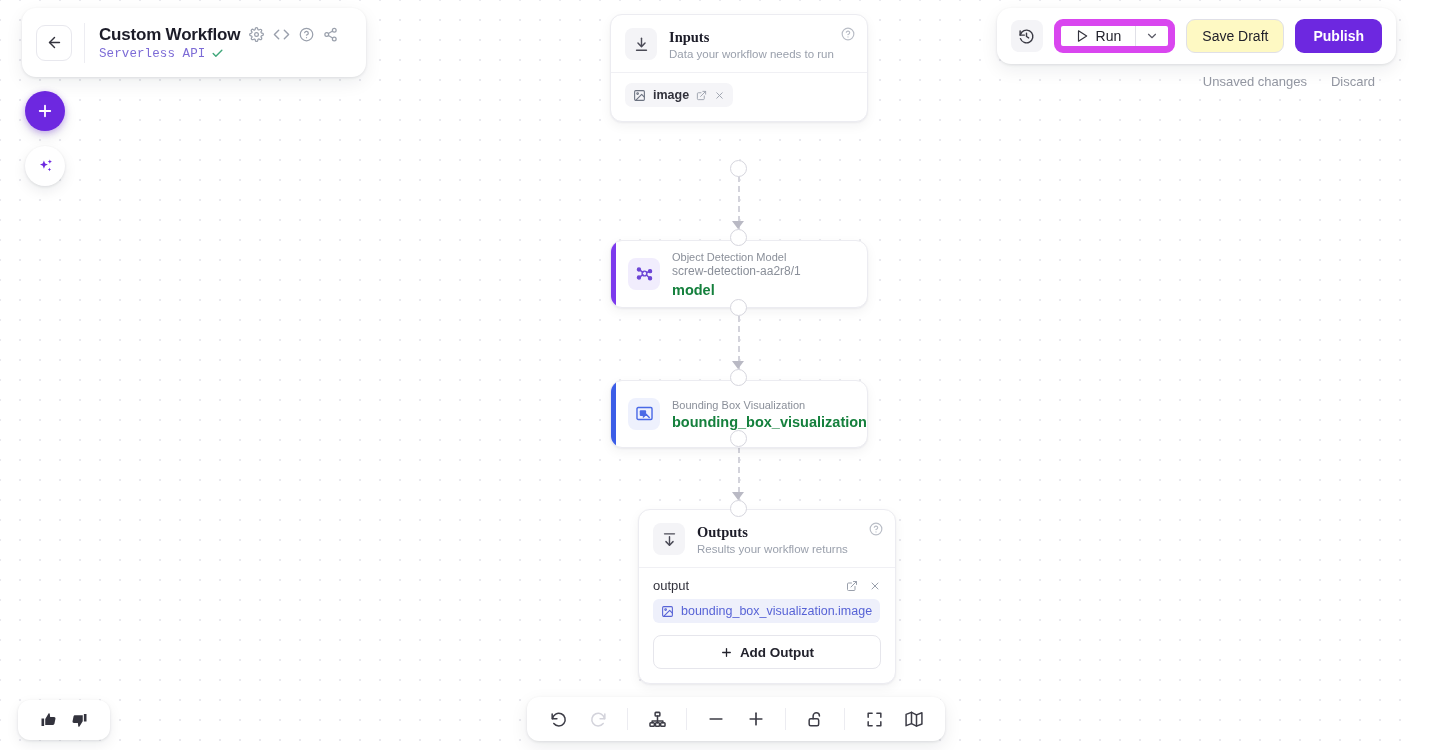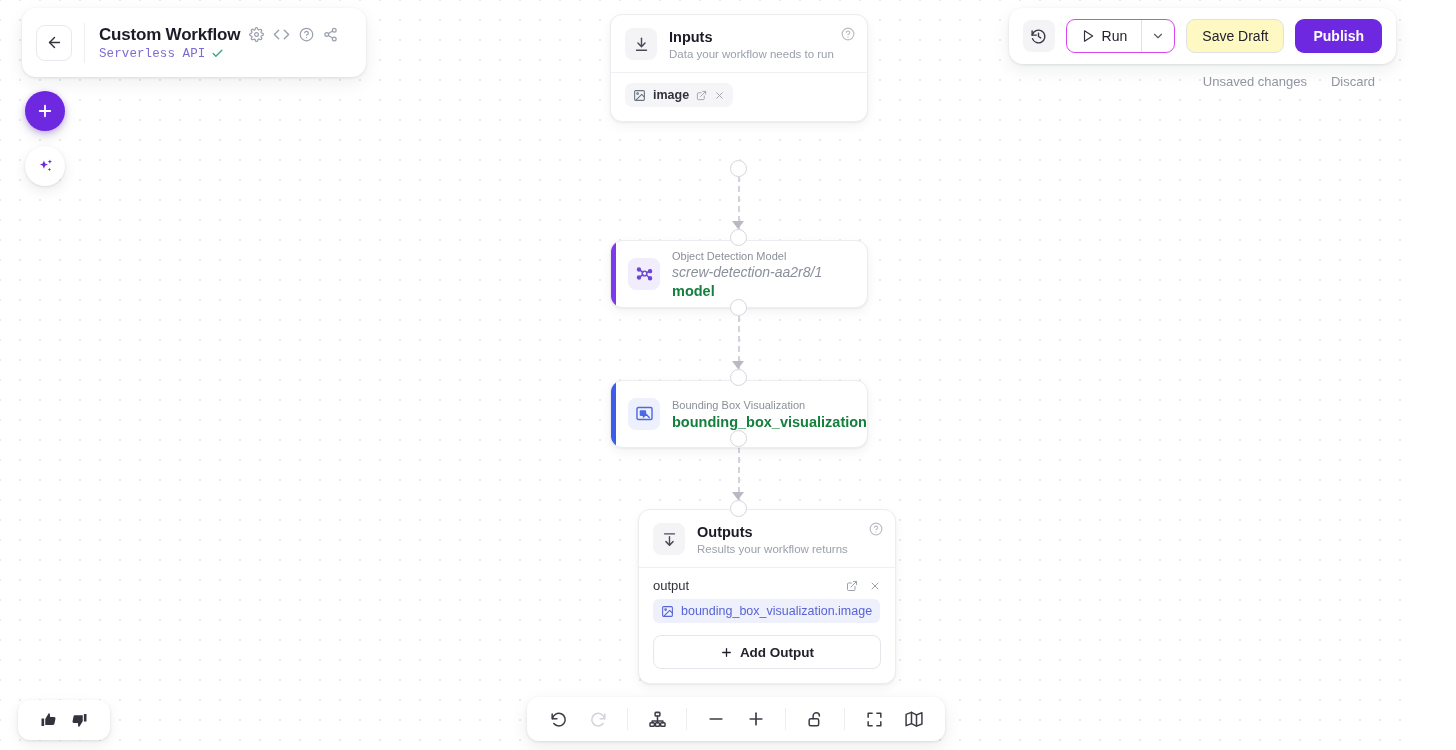--- a/index.html
+++ b/index.html
@@ -81,21 +81,21 @@
     height: 56px; display: flex; align-items: center;
     padding: 0 14px; gap: 11px;
   }
   .hist-btn {
     width: 32px; height: 32px; border-radius: 8px;
     background: #f4f4f7; color: #3a3a44;
     display: flex; align-items: center; justify-content: center; cursor: pointer;
   }
   .run-group {
     display: flex; align-items: stretch;
-    border: 1px solid #d946ef; border-radius: 9px; overflow: hidden;
+    border: 7px solid #d946ef; border-radius: 9px; overflow: hidden;
     height: 34px; background: #fff;
   }
   .run-btn {
     display: flex; align-items: center; gap: 7px;
     padding: 0 14px; cursor: pointer;
     font-size: 14px; color: #22222c; font-weight: normal;
   }
   .run-caret {
     width: 33px; border-left: 1px solid #e0e0e7;
     display: flex; align-items: center; justify-content: center;
@@ -130,21 +130,21 @@
     z-index: 10;
   }
   .io-node { left: 610px; width: 258px; }
   .io-head { display: flex; align-items: flex-start; padding: 13px 14px 12px 14px; position: relative; }
   .io-ico {
     width: 32px; height: 32px; border-radius: 8px;
     background: #f4f4f7; color: #4a4a56;
     display: flex; align-items: center; justify-content: center;
     flex: 0 0 auto; margin-right: 12px;
   }
-  .io-t1 { font-size: 14.5px; font-weight: bold; color: #1c1c28; line-height: 1.25; }
+  .io-t1 { font-size: 14.5px; font-weight: bold; color: #1c1c28; line-height: 1.25; font-family: Liberation Serif, serif; }
   .io-t2 { font-size: 11.5px; color: #9aa0ac; margin-top: 2px; }
   .io-help { position: absolute; right: 12px; top: 12px; color: #b9bdc6; cursor: pointer; }
   .io-sep { height: 1px; background: #f0f0f4; margin: 0 0 0 0; }
   .io-body { padding: 10px 14px 14px 14px; }
 
   .chip {
     display: inline-flex; align-items: center; gap: 7px;
     background: #f5f5f8; border-radius: 7px;
     padding: 5px 8px; cursor: pointer;
   }
@@ -180,21 +180,21 @@
     overflow: hidden;
   }
   .accent { width: 5px; align-self: stretch; flex: 0 0 auto; }
   .step-inner { display: flex; align-items: center; padding: 0 12px; flex: 1 1 auto; }
   .step-ico {
     width: 32px; height: 32px; border-radius: 8px;
     display: flex; align-items: center; justify-content: center;
     flex: 0 0 auto; margin-right: 12px;
   }
   .step-kind { font-size: 11px; color: #8a8f99; line-height: 1.3; }
-  .step-ver { font-size: 14px; color: #8a8f99; font-style: italic; line-height: 1.3; }
+  .step-ver { font-size: 12px; color: #8a8f99; line-height: 1.3; }
   .step-name { font-size: 14.5px; font-weight: bold; color: #15803d; margin-top: 2px; }
 
   
   .handle {
     position: absolute; width: 17px; height: 17px; border-radius: 50%;
     background: #fff; border: 1.5px solid #d6d6de;
     z-index: 15; cursor: pointer;
   }
   .edge {
     position: absolute; left: 738px; width: 0;

